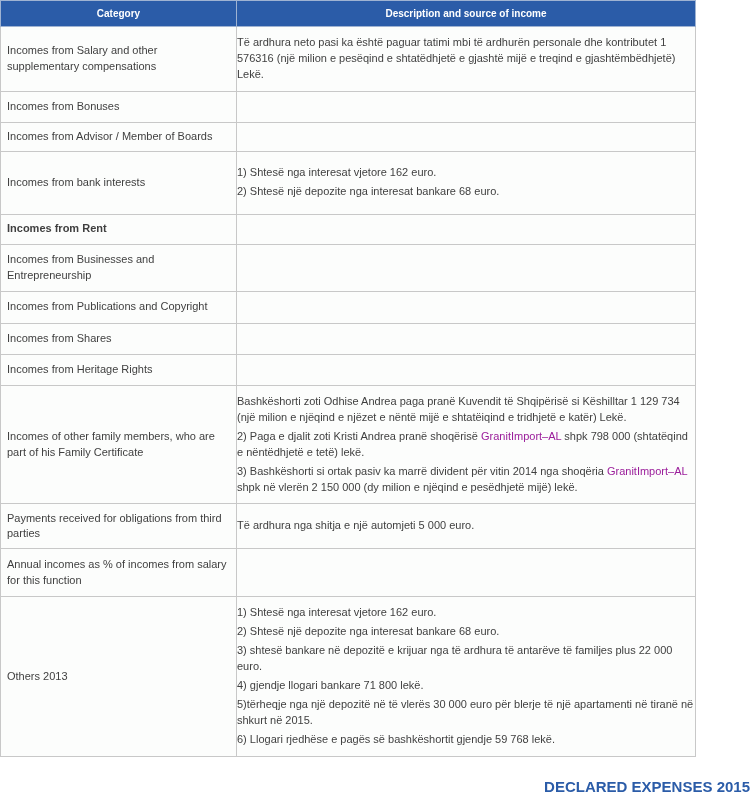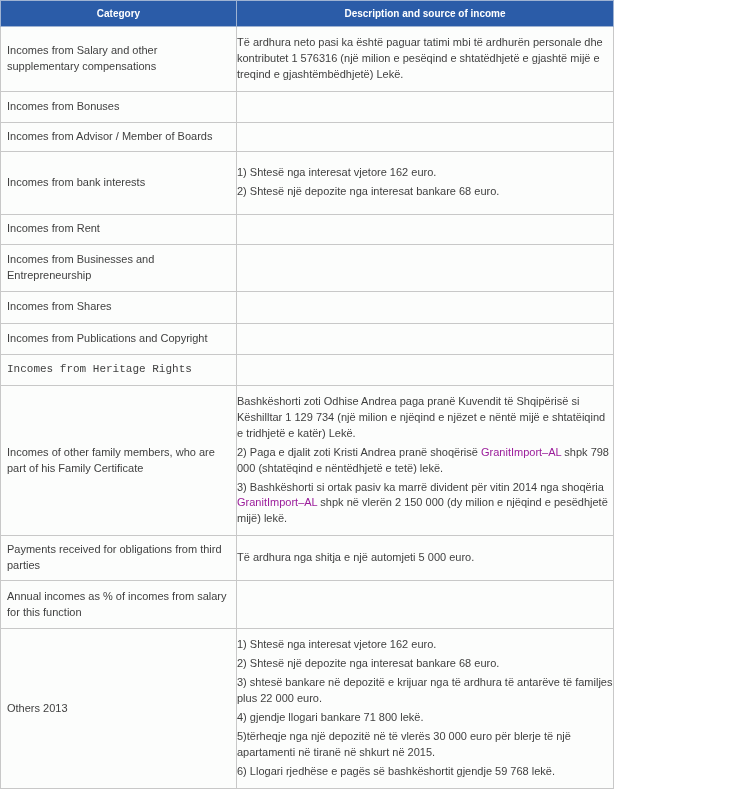--- a/index.html
+++ b/index.html
@@ -10,21 +10,21 @@
     --cell-bg:#fcfdfc;
   }
   html,body{margin:0;padding:0;background:#ffffff;}
   body{
     width:750px;
     font-family:"Liberation Sans", sans-serif;
     color:var(--text);
   }
   .page{width:750px;}
   table.income-table{
-    width:614px;
+    width:696px;
     border-collapse:collapse;
     table-layout:fixed;
   }
   table.income-table th,
   table.income-table td{
     border:1px solid var(--border);
   }
   table.income-table thead th{
     background:var(--accent);
     color:#ffffff;
@@ -44,25 +44,25 @@
   }
   td.cat{padding:5px 8px 5px 6px;}
   td.desc{padding:5px 0;}
   td.desc p{margin:3px 0;}
   .company-link{color:var(--link);cursor:pointer;}
   
   tbody tr:nth-child(1){height:48px;}
   tbody tr:nth-child(2){height:31px;}
   tbody tr:nth-child(3){height:29px;}
   tbody tr:nth-child(4){height:63px;}
-  tbody tr:nth-child(5){height:30px;}
+  tbody tr:nth-child(5){height:30px;font-weight:bold;}
   tbody tr:nth-child(6){height:47px;margin-top:24px;}
   tbody tr:nth-child(7){height:32px;}
   tbody tr:nth-child(8){height:31px;}
-  tbody tr:nth-child(9){height:31px;font-family:Liberation Mono, monospace;}
+  tbody tr:nth-child(9){height:31px;}
   tbody tr:nth-child(10){height:95px;}
   tbody tr:nth-child(11){height:45px;}
   tbody tr:nth-child(12){height:48px;}
   tbody tr:nth-child(13){height:131px;}
   h2.expenses-title{
     color:var(--accent);
     font-size:15px;
     font-weight:bold;
     margin:21px 0 8px 5px;
     letter-spacing:0;
@@ -116,25 +116,25 @@
         </tr>
         <tr>
           <td class="cat">Incomes from Rent</td>
           <td class="desc"></td>
         </tr>
         <tr>
           <td class="cat">Incomes from Businesses and Entrepreneurship</td>
           <td class="desc"></td>
         </tr>
         <tr>
-          <td class="cat">Incomes from Shares</td>
+          <td class="cat">Incomes from Publications and Copyright</td>
           <td class="desc"></td>
         </tr>
         <tr>
-          <td class="cat">Incomes from Publications and Copyright</td>
+          <td class="cat">Incomes from Shares</td>
           <td class="desc"></td>
         </tr>
         <tr>
           <td class="cat">Incomes from Heritage Rights</td>
           <td class="desc"></td>
         </tr>
         <tr>
           <td class="cat">Incomes of other family members, who are part of his Family Certificate</td>
           <td class="desc">
             <p>Bashkëshorti zoti Odhise Andrea paga pranë Kuvendit të Shqipërisë si Këshilltar 1 129 734 (një milion e njëqind e njëzet e nëntë mijë e shtatëiqind e tridhjetë e katër) Lekë.</p>

